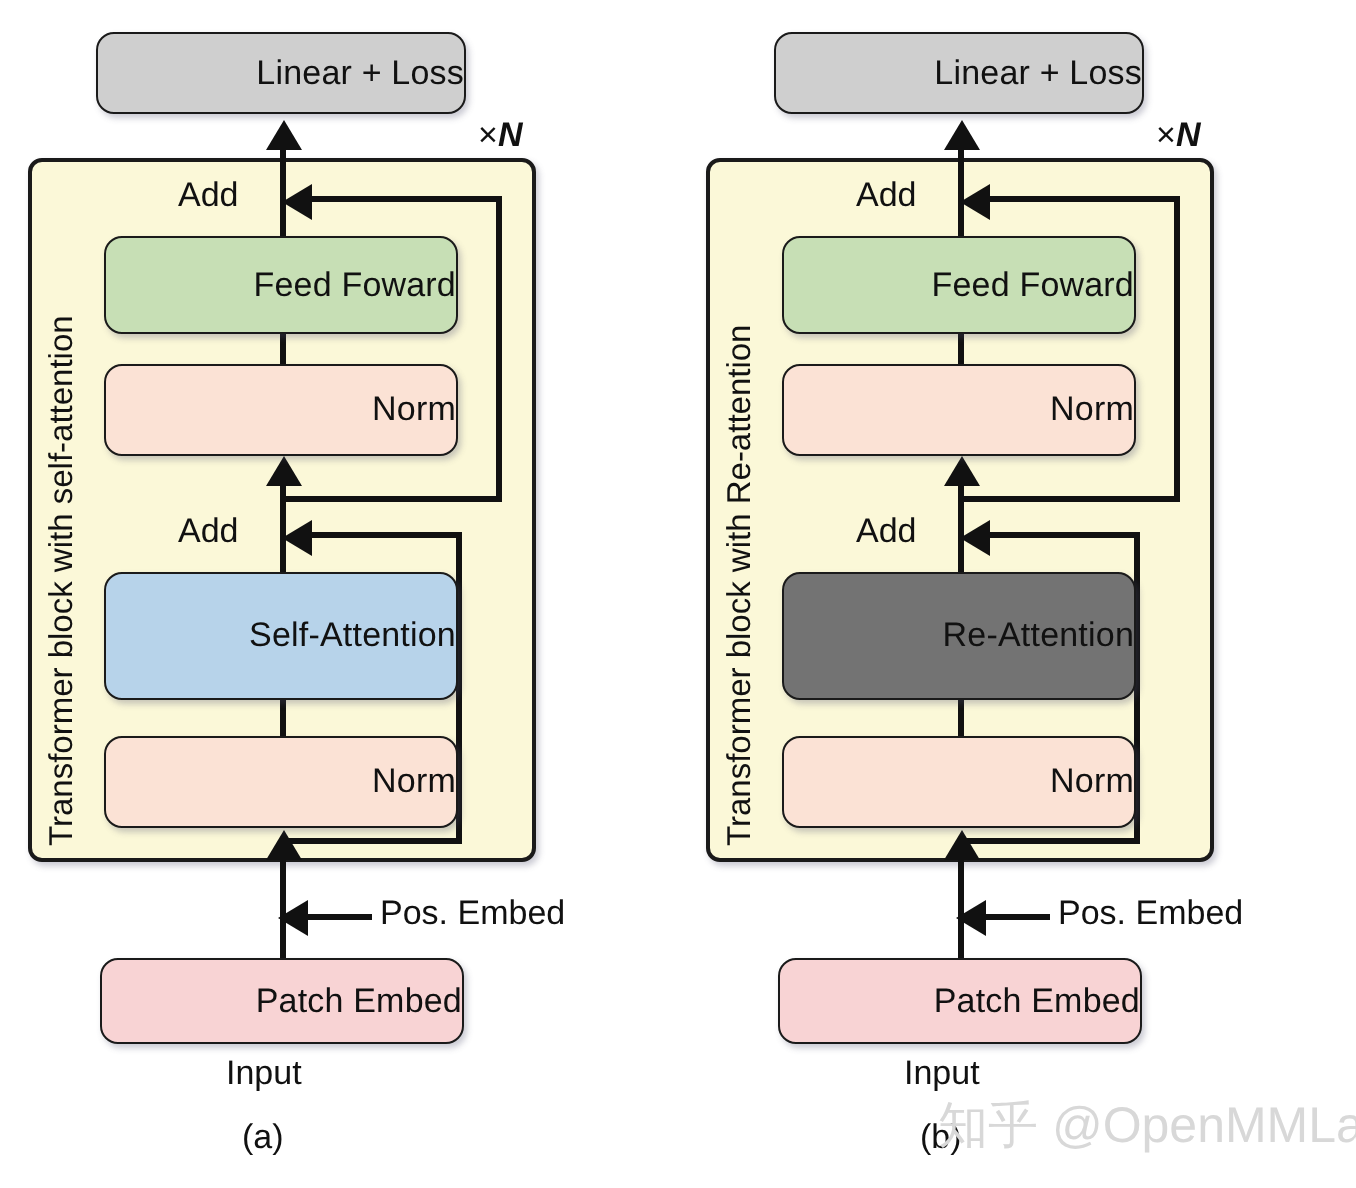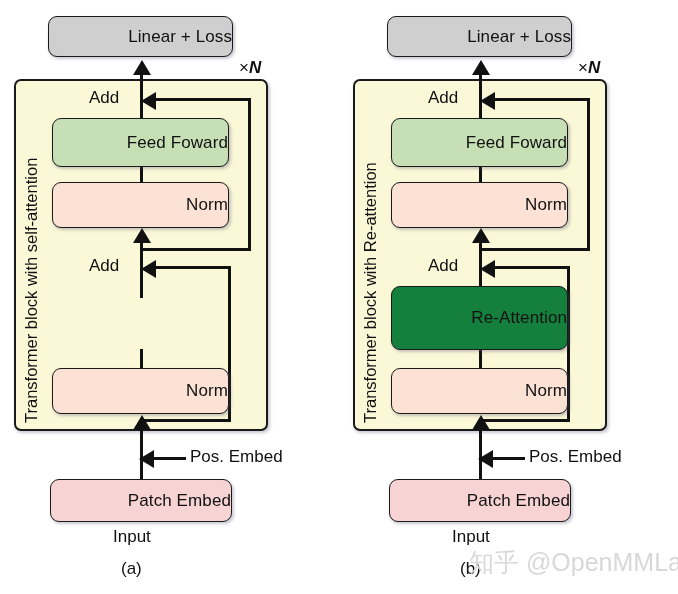--- a/index.html
+++ b/index.html
@@ -24,21 +24,21 @@
     display:flex;align-items:center;justify-content:flex-end;
     font-size:17px;color:#111;
     letter-spacing:.1px;
     box-shadow:1.5px 2px 3px rgba(80,80,110,.30);
     z-index:6;
   }
   .linear-loss{background:#cfcfcf;}
   .feedforward{background:#c7dfb5;}
   .norm{background:#fbe2d5;}
   .selfattn{background:#b7d3ea;}
-  .reattn{background:#15803d;}
+  .reattn{background:#737373;}
   .patch{background:#f8d3d4;}
 
   
   .tf-block{
     position:absolute;
     box-sizing:border-box;
     background:#fbf8d8;
     border:2px solid #1a1a1a;
     border-radius:7px;
     box-shadow:1.5px 2px 3px rgba(80,80,110,.30);
@@ -130,20 +130,23 @@
   <div class="txt" style="left:89px;top:256px;">Add</div>
 
   <div class="box feedforward" style="left:52px;top:118px;width:177px;height:49px;">
     <span>Feed Foward</span>
   </div>
 
   <div class="box norm" style="left:52px;top:182px;width:177px;height:46px;">
     <span>Norm</span>
   </div>
 
+  <div class="box selfattn" style="left:52px;top:286px;width:177px;height:64px;">
+    <span>Self-Attention</span>
+  </div>
 
   <div class="box norm" style="left:52px;top:368px;width:177px;height:46px;">
     <span>Norm</span>
   </div>
 
   <div class="hline" style="left:152px;top:457px;width:34px;"></div>
   <div class="arrow-left" style="left:139px;top:450px;"></div>
   <div class="txt" style="left:190px;top:447px;">Pos. Embed</div>
 
   <div class="box patch" style="left:50px;top:479px;width:182px;height:43px;">

